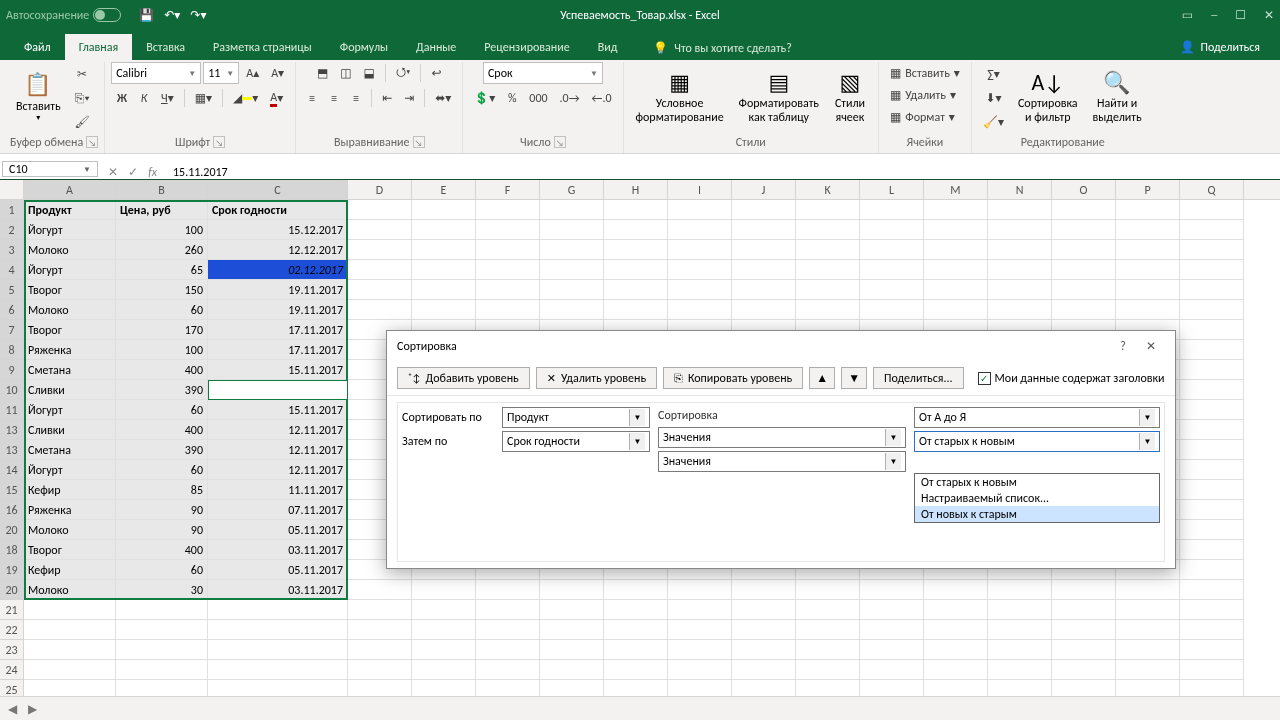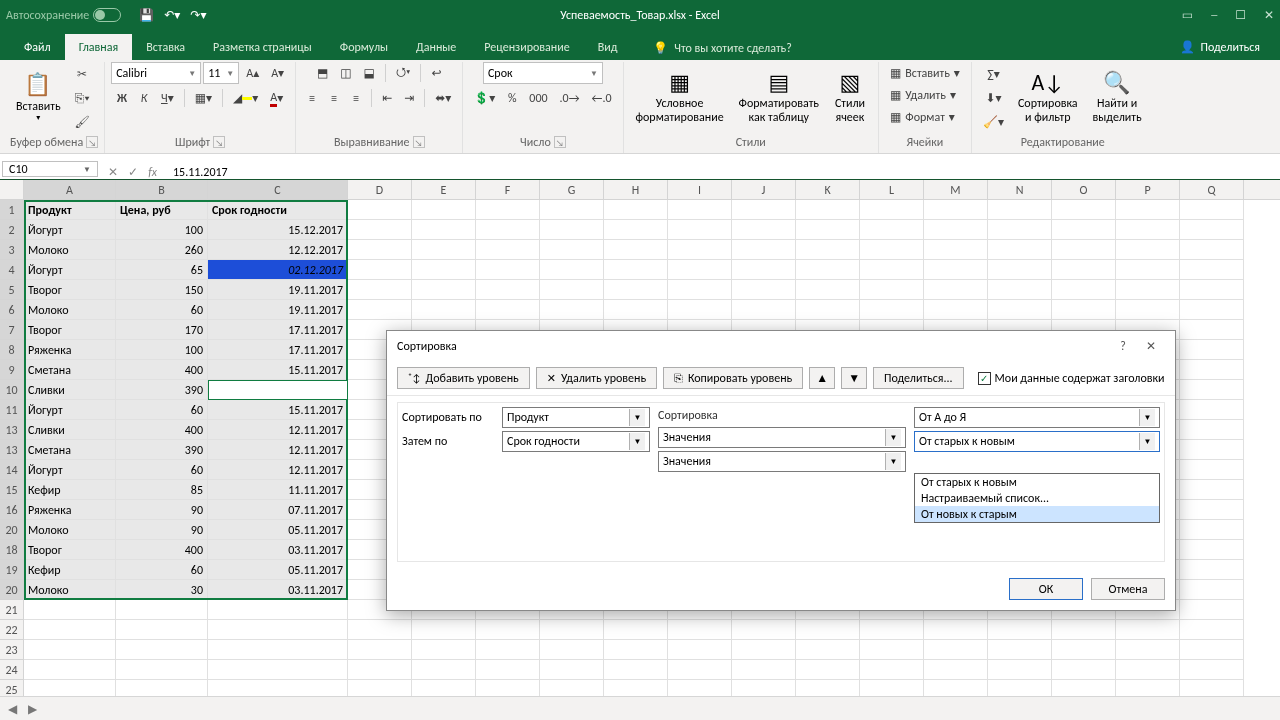--- a/index.html
+++ b/index.html
@@ -913,25 +913,17 @@
             </div>
           </div>
         <div class="dropdown" style="left:4px;top:70px;right:4px">
           <div class="item">От старых к новым</div>
           <div class="item">Настраиваемый список...</div>
           <div class="item hi">От новых к старым</div>
         </div>
       </div>
     </div>
   </div>
-  <div class="dlg-actions">
-    <div class="dbtn primary">
-        <span>ОК</span>
-      </div>
-    <div class="dbtn">
-        <span>Отмена</span>
-      </div>
-  </div>
 </div>
 
 <div class="sheettabs">
   <span class="nav">◀ ▶</span>
 </div>
 
 </body></html>

